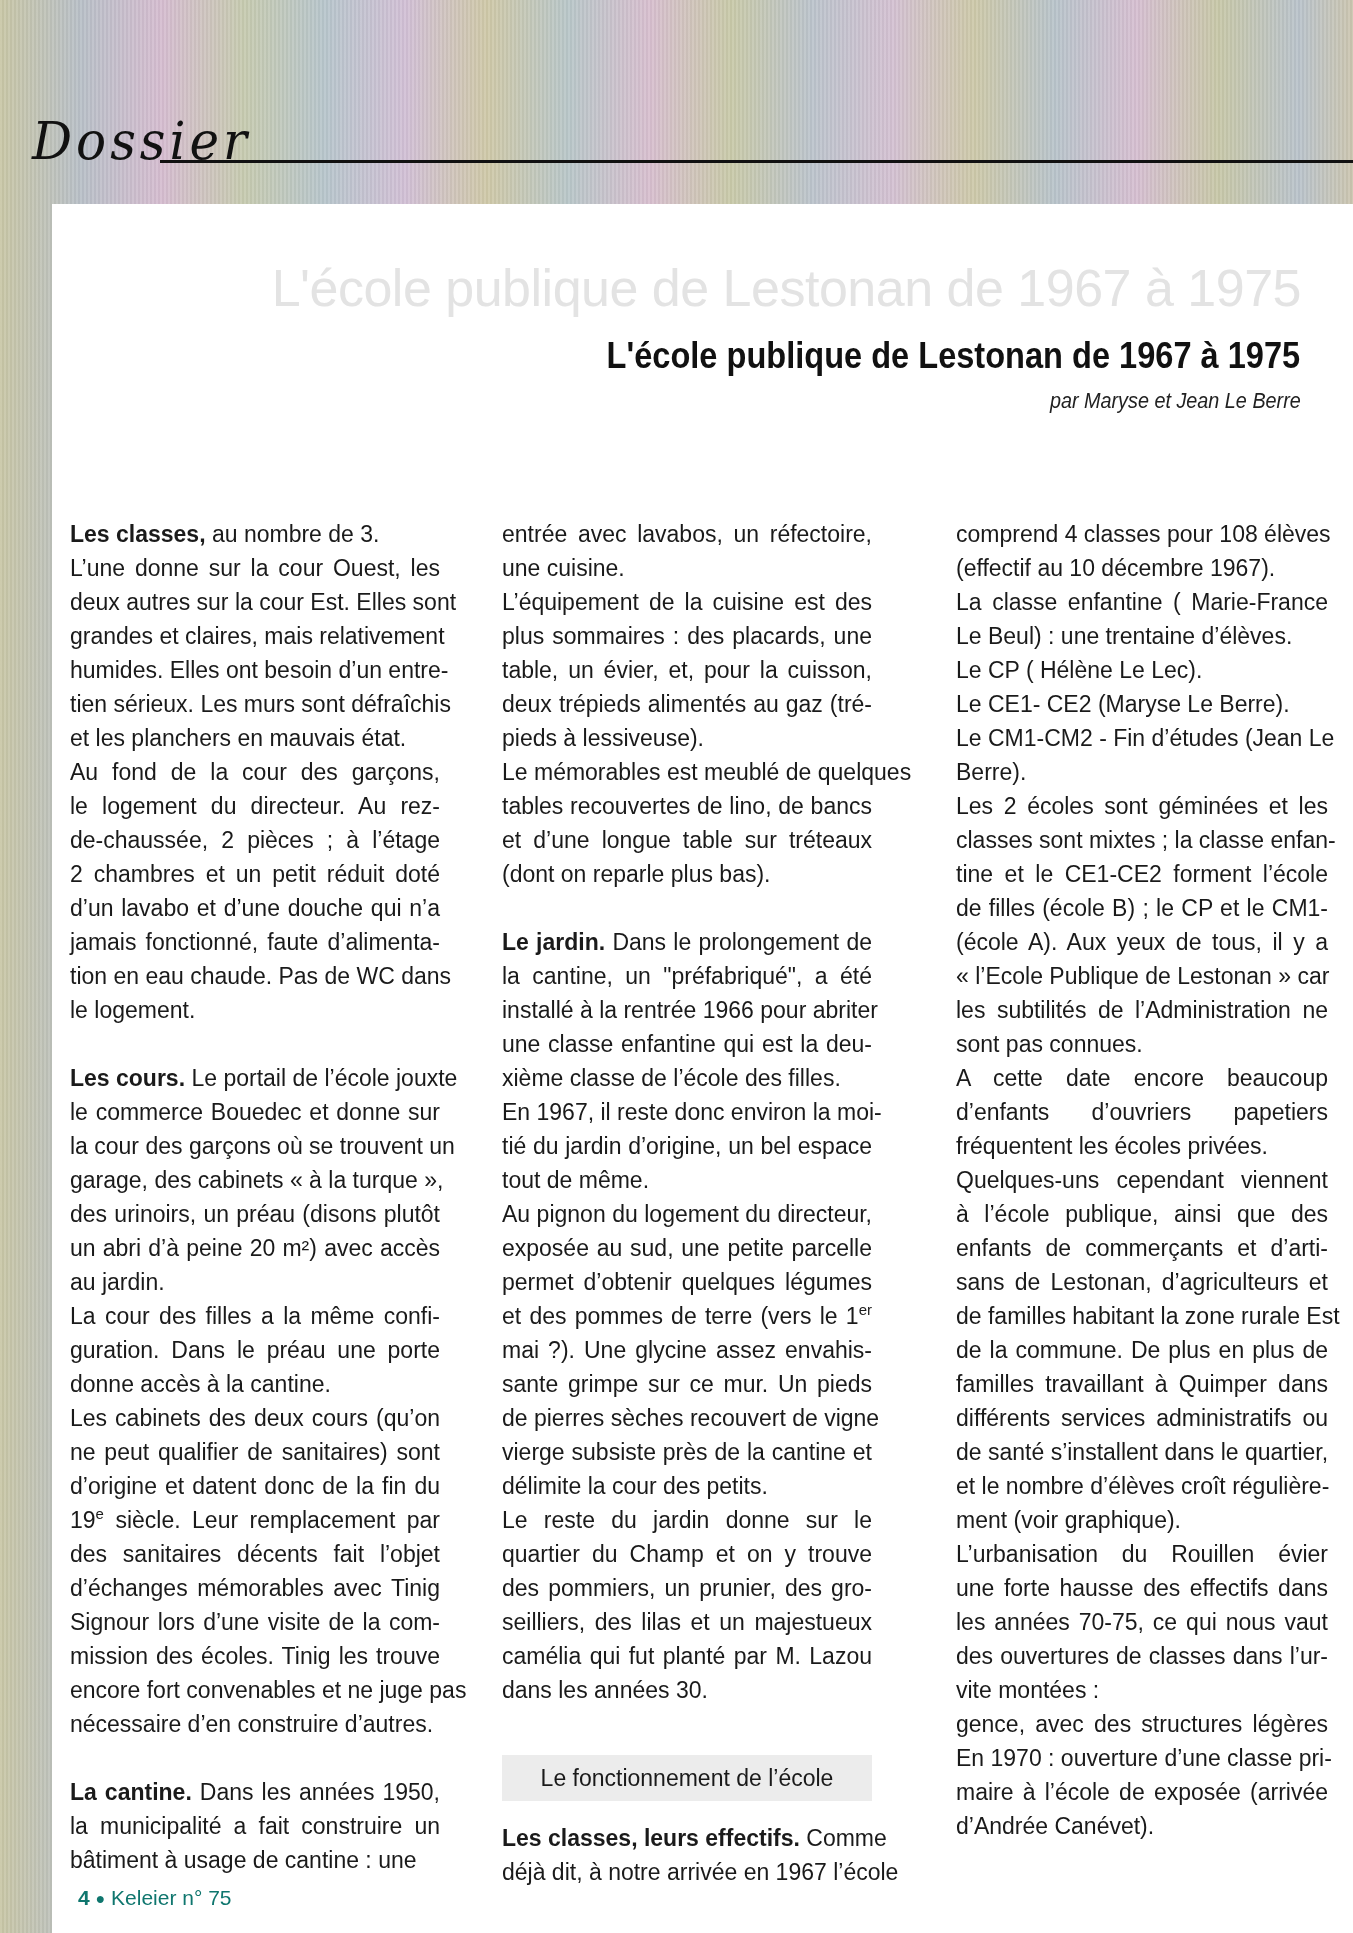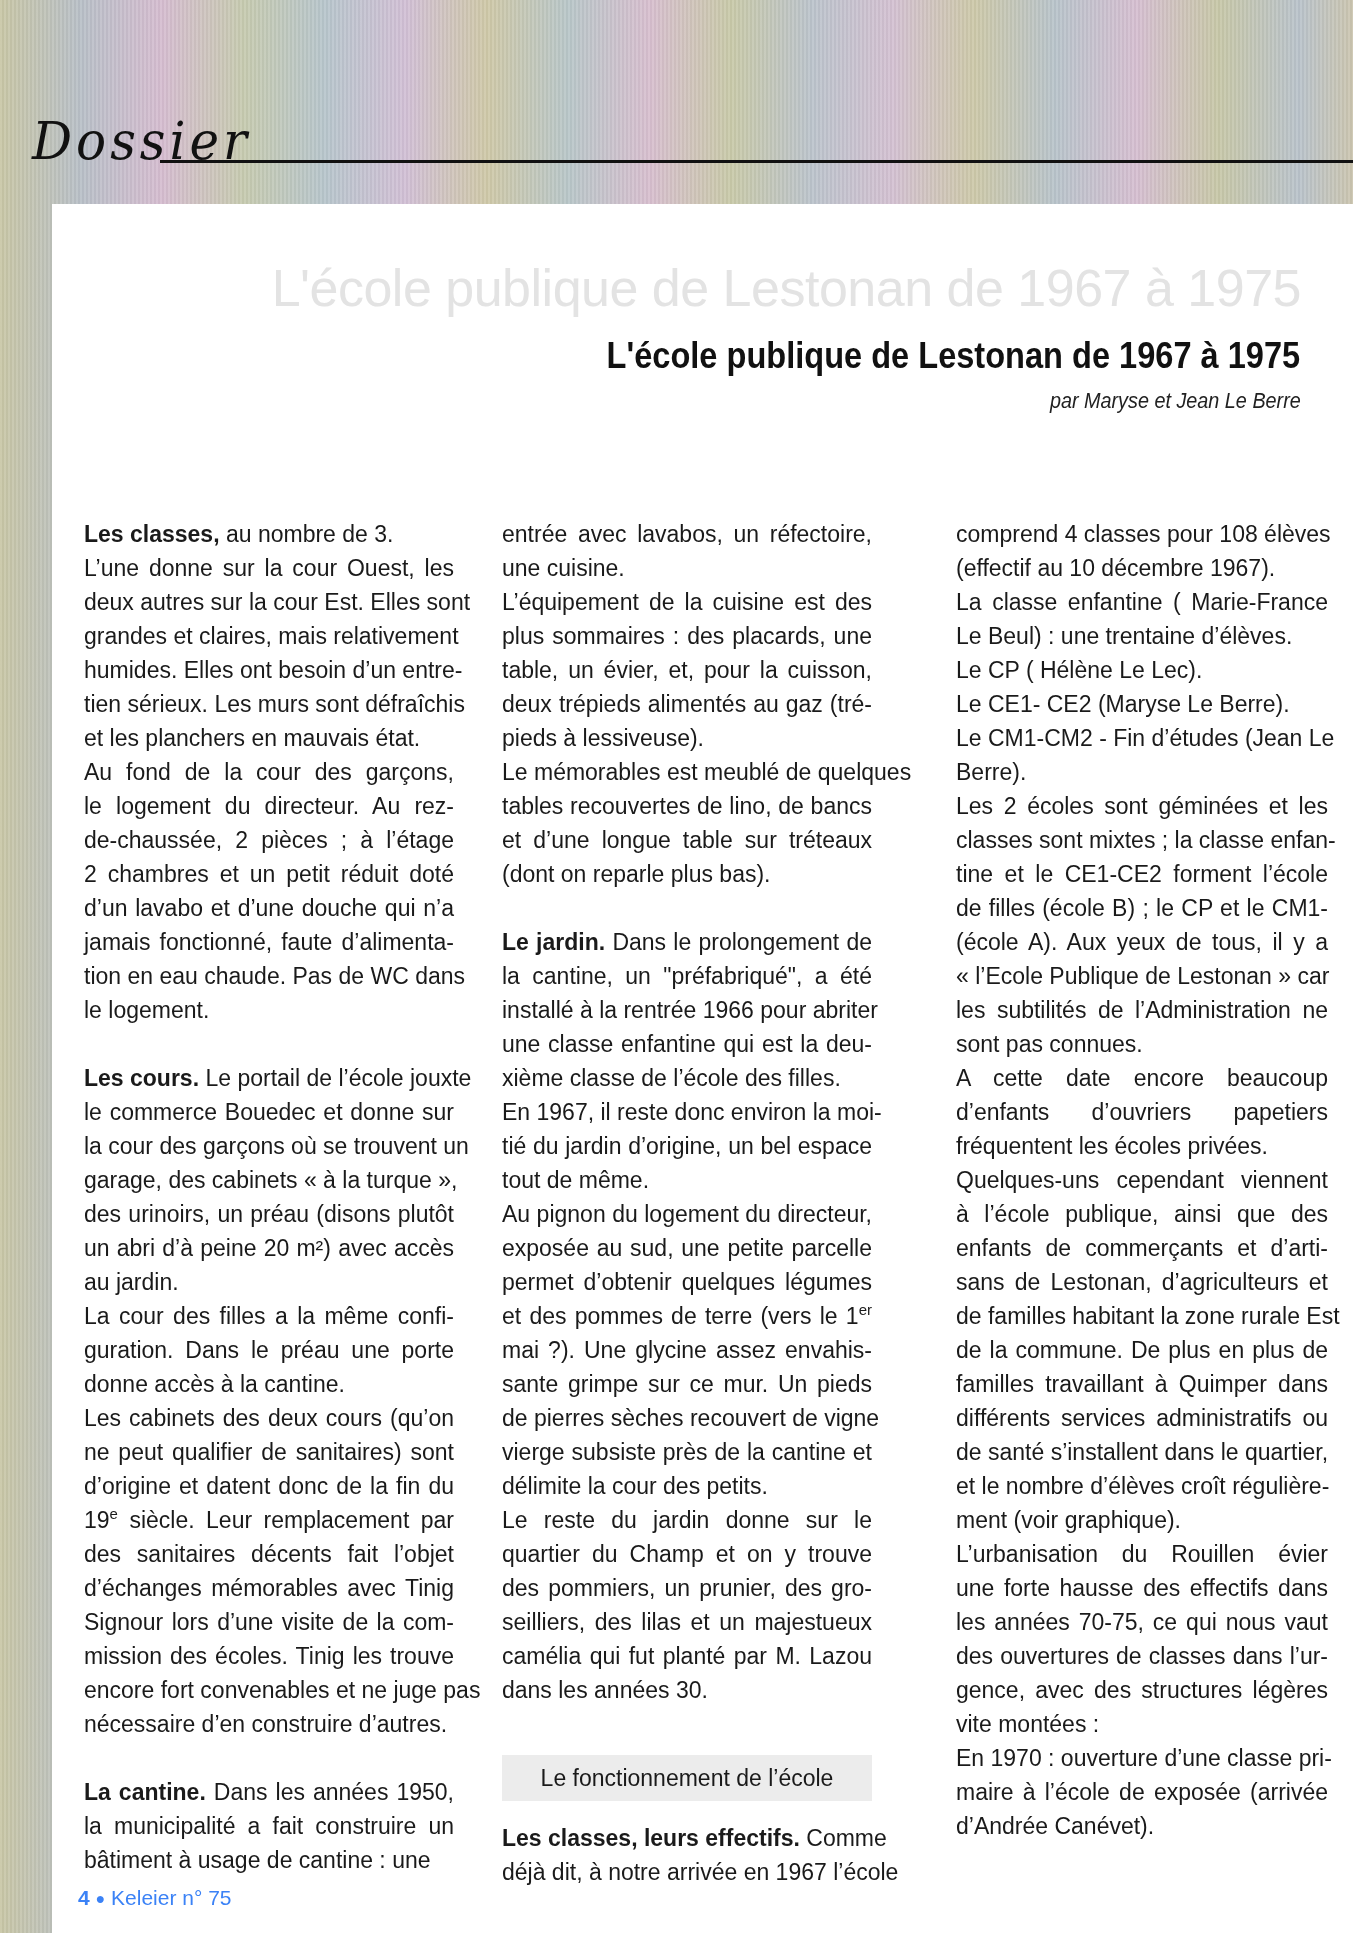--- a/index.html
+++ b/index.html
@@ -40,32 +40,32 @@
     font-size: 22px; font-style: italic; color: #222; white-space: nowrap;
     transform: scaleX(0.9); transform-origin: right center;
   }
   .col {
     position: absolute; top: 517px; width: 400px;
     font-size: 23px; line-height: 34px; color: #1a1a1a;
   }
   .col p { margin: 0; text-align: justify; text-align-last: left; }
   .col .gap { height: 34px; }
   .col b { font-weight: bold; }
-  .c1 { left: 84px; width: 370px; }
+  .c1 { left: 70px; width: 370px; }
   .c2 { left: 502px; width: 370px; }
   .c3 { left: 956px; width: 372px; }
   .line { display: block; text-align: justify; text-align-last: justify; white-space: nowrap; }
   .line.last { text-align-last: left; }
   .section-box {
     background: #ececec; margin: 14px 0 14px 0; padding: 6px 0;
     text-align: center; font-weight: normal; font-size: 23px;
   }
   sup { font-size: 15px; line-height: 0; }
   .footer {
-    position: absolute; left: 78px; top: 1886px; font-size: 21px; color: #3b82f6;
+    position: absolute; left: 78px; top: 1886px; font-size: 21px; color: #0f766e;
   }
   .footer b { font-weight: bold; }
   .bullet { font-size: 16px; vertical-align: middle; }
 </style>
 </head>
 <body>
 
 <div class="dossier">Dossier</div>
 <div class="dossier-rule"></div>
 
@@ -200,22 +200,22 @@
       <span class="line">de la commune. De plus en plus de</span>
       <span class="line">familles travaillant à Quimper dans</span>
       <span class="line">différents services administratifs ou</span>
       <span class="line">de santé s’installent dans le quartier,</span>
       <span class="line">et le nombre d’élèves croît régulière-</span>
       <span class="line last">ment (voir graphique).</span>
       <span class="line">L’urbanisation du Rouillen évier</span>
       <span class="line">une forte hausse des effectifs dans</span>
       <span class="line">les années 70-75, ce qui nous vaut</span>
       <span class="line">des ouvertures de classes dans l’ur-</span>
+      <span class="line last">vite montées :</span>
       <span class="line">gence, avec des structures légères</span>
-      <span class="line last">vite montées :</span>
       <span class="line">En 1970 : ouverture d’une classe pri-</span>
       <span class="line">maire à l’école de exposée (arrivée</span>
       <span class="line last">d’Andrée Canévet).</span>
     </p>
   </div>
 
 <div class="footer">
   <b>4</b>
   <span class="bullet">●</span>
   <span>Keleier n° 75</span>

